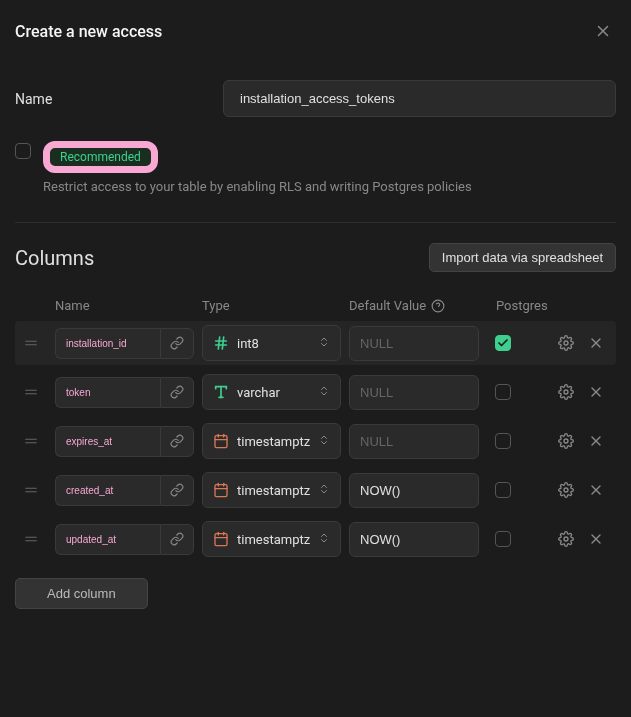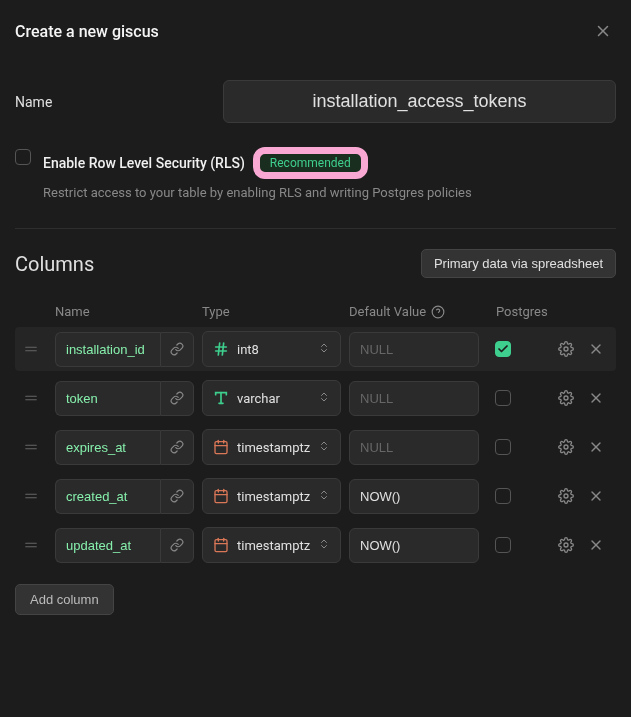--- a/index.html
+++ b/index.html
@@ -50,23 +50,22 @@
       color: #e0e0e0;
       font-size: 14px;
     }
     .field-input {
       flex: 1;
       background: #2a2a2a;
       border: 1px solid #3a3a3a;
       border-radius: 6px;
       padding: 10px 16px;
       color: #e0e0e0;
-      font-size: 18px;
+      font-size: 13px;
       outline: none;
-      text-align: center;
     }
     .rls-row {
       display: flex;
       align-items: flex-start;
       gap: 12px;
       margin-bottom: 20px;
       margin-top: 12px;
     }
     .checkbox {
       width: 16px;
@@ -167,22 +166,22 @@
       display: flex;
       width: 139px;
     }
     .name-input {
       flex: 1;
       background: #2a2a2a;
       border: 1px solid #3a3a3a;
       border-right: none;
       border-radius: 6px 0 0 6px;
       padding: 9px 10px;
-      color: #86efac;
-      font-size: 13px;
+      color: #f9a8d4;
+      font-size: 10px;
       outline: none;
       width: 100px;
     }
     .link-btn {
       width: 34px;
       background: #2a2a2a;
       border: 1px solid #3a3a3a;
       border-radius: 0 6px 6px 0;
       display: flex;
       align-items: center;
@@ -267,64 +266,63 @@
       color: #888;
       padding: 4px;
       display: flex;
       align-items: center;
       justify-content: center;
     }
     .add-column-btn {
       background: #333;
       border: 1px solid #444;
       color: #bbb;
-      padding: 7px 14px;
+      padding: 7px 31px;
       border-radius: 5px;
       font-size: 13px;
       cursor: pointer;
       margin-top: 12px;
     }
   </style>
 </head>
 <body>
 
 <div class="header">
-  <h1 class="header-title">Create a new giscus</h1>
+  <h1 class="header-title">Create a new access</h1>
   <button class="close-btn">
     <svg width="18" height="18" viewBox="0 0 24 24" fill="none" stroke="currentColor" stroke-width="2" stroke-linecap="round">
         <line x1="18" y1="6" x2="6" y2="18"></line>
         <line x1="6" y1="6" x2="18" y2="18"></line>
       </svg>
   </button>
 </div>
 
 <div class="content">
 
   <div class="field-row">
     <label class="field-label">Name</label>
     <input class="field-input" value="installation_access_tokens" style="">
   </div>
 
 
   <div class="rls-row">
     <div class="checkbox"></div>
     <div class="rls-content">
       <div class="rls-title-row">
-        <span class="rls-title">Enable Row Level Security (RLS)</span>
         <span class="badge">Recommended</span>
       </div>
       <div class="rls-desc">Restrict access to your table by enabling RLS and writing Postgres policies</div>
     </div>
   </div>
 
   <hr class="divider">
 
   <div class="columns-header">
     <span class="columns-title">Columns</span>
-    <button class="import-btn">Primary data via spreadsheet</button>
+    <button class="import-btn">Import data via spreadsheet</button>
   </div>
 
   <div class="table-header">
     <div class="col-drag"></div>
     <div class="col-name">Name</div>
     <div class="col-type">Type</div>
     <div class="col-default default-header">
       <span>Default Value</span>
       <svg width="14" height="14" viewBox="0 0 24 24" fill="none" stroke="currentColor" stroke-width="2">
           <circle cx="12" cy="12" r="10"></circle>

